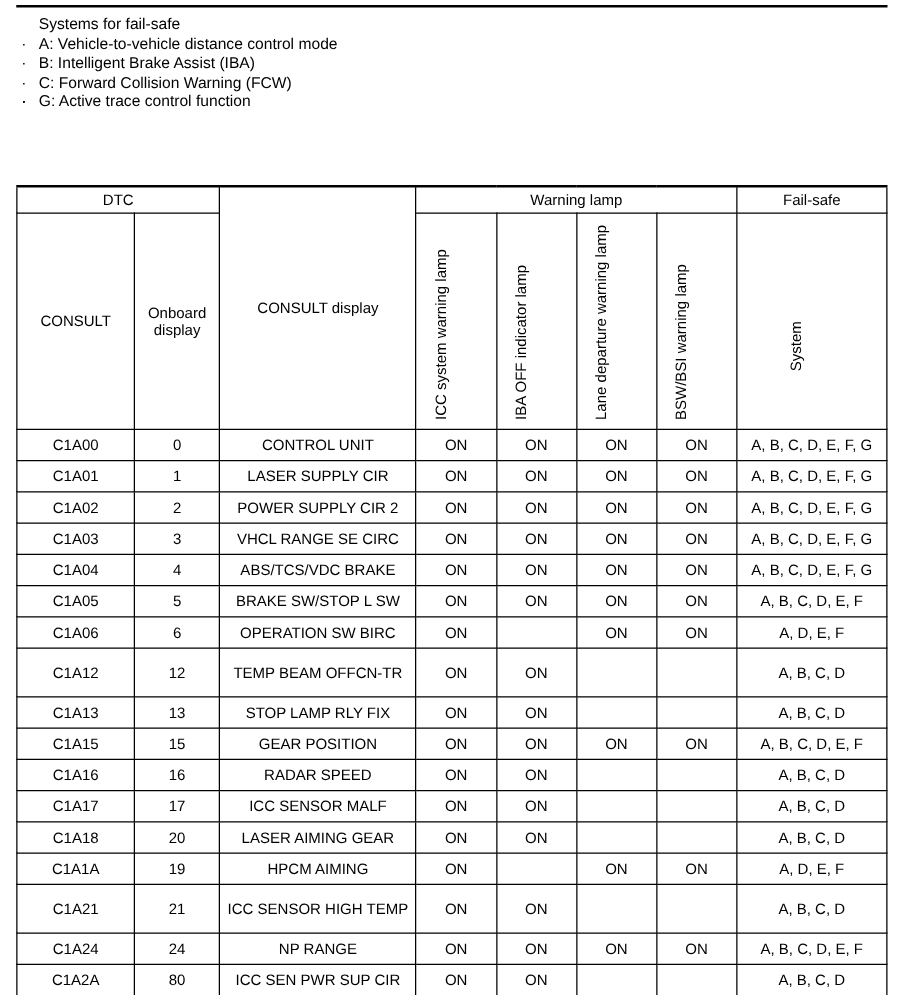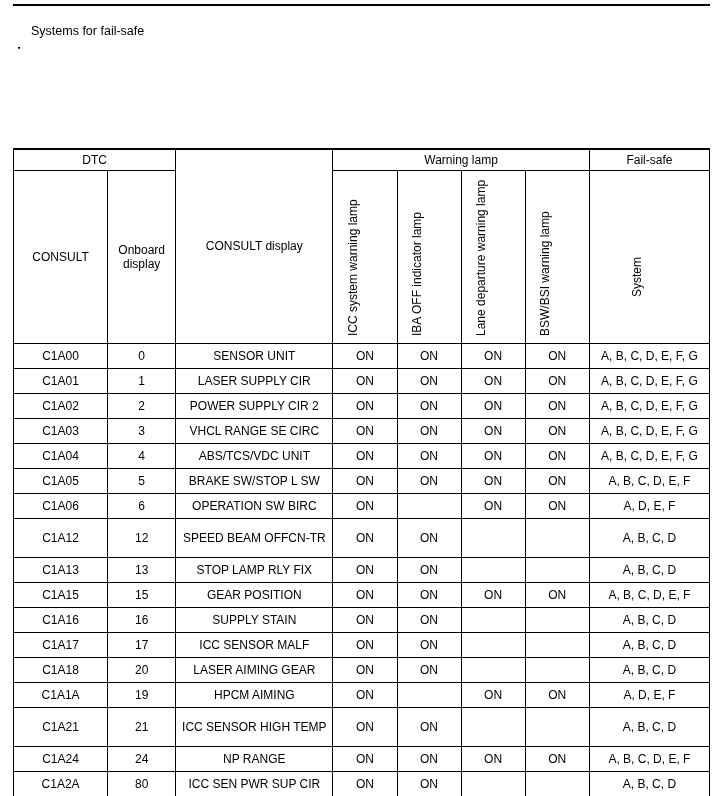--- a/index.html
+++ b/index.html
@@ -31,21 +31,20 @@
     position: absolute;
     left: 13px;
     top: 12px;
     width: 697px;
   }
   .legend-title {
     font-size: 12.5px;
     line-height: 15.5px;
     padding-left: 18px;
     white-space: nowrap;
-    margin-top: 12px;
   }
   .legend-list {
     list-style: none;
     margin: 0;
     padding: 0;
   }
   .legend-item {
     font-size: 12.5px;
     line-height: 15.5px;
     padding-left: 18px;
@@ -134,27 +133,27 @@
   col.c-system       { width: 120px; }
 </style>
 </head>
 <body>
 
 <div class="top-rule"></div>
 
 <div class="legend">
   <div class="legend-title">Systems for fail-safe</div>
   <ul class="legend-list">
+      <li class="legend-item"><span class="bullet">·</span><span>A: Vehicle-to-vehicle distance control mode</span></li>
+      <li class="legend-item"><span class="bullet">·</span><span>B: Intelligent Brake Assist (IBA)</span></li>
+      <li class="legend-item"><span class="bullet">·</span><span>C: Forward Collision Warning (FCW)</span></li>
       <li class="legend-item"><span class="bullet">·</span></li>
       <li class="legend-item"><span class="bullet">·</span></li>
       <li class="legend-item"><span class="bullet">·</span></li>
-      <li class="legend-item"><span class="bullet">·</span></li>
-      <li class="legend-item"><span class="bullet">·</span></li>
-      <li class="legend-item"><span class="bullet">·</span></li>
-      <li class="legend-item"><span class="bullet">·</span></li>
+      <li class="legend-item"><span class="bullet">·</span><span>G: Active trace control function</span></li>
     </ul>
 </div>
 
 <table class="dtc-table">
   <colgroup>
     <col class="c-consult">
     <col class="c-onboard">
     <col class="c-display">
     <col class="c-lamp">
     <col class="c-lamp">
@@ -186,21 +185,21 @@
       </th>
       <th class="hdr-rot-cell">
         <span class="rot-label sys">System</span>
       </th>
     </tr>
   </thead>
   <tbody id="table-body">
       <tr class="row-1">
         <td>C1A00</td>
         <td>0</td>
-        <td>SENSOR UNIT</td>
+        <td>CONTROL UNIT</td>
         <td>ON</td>
         <td>ON</td>
         <td>ON</td>
         <td>ON</td>
         <td class="cell-sys">A, B, C, D, E, F, G</td>
       </tr>
       <tr class="row-1">
         <td>C1A01</td>
         <td>1</td>
         <td>LASER SUPPLY CIR</td>
@@ -226,21 +225,21 @@
         <td>VHCL RANGE SE CIRC</td>
         <td>ON</td>
         <td>ON</td>
         <td>ON</td>
         <td>ON</td>
         <td class="cell-sys">A, B, C, D, E, F, G</td>
       </tr>
       <tr class="row-1">
         <td>C1A04</td>
         <td>4</td>
-        <td>ABS/TCS/VDC UNIT</td>
+        <td>ABS/TCS/VDC BRAKE</td>
         <td>ON</td>
         <td>ON</td>
         <td>ON</td>
         <td>ON</td>
         <td class="cell-sys">A, B, C, D, E, F, G</td>
       </tr>
       <tr class="row-1">
         <td>C1A05</td>
         <td>5</td>
         <td>BRAKE SW/STOP L SW</td>
@@ -256,21 +255,21 @@
         <td>OPERATION SW BIRC</td>
         <td>ON</td>
         <td></td>
         <td>ON</td>
         <td>ON</td>
         <td class="cell-sys">A, D, E, F</td>
       </tr>
       <tr class="row-2">
         <td>C1A12</td>
         <td>12</td>
-        <td>SPEED BEAM OFFCN-TR</td>
+        <td>TEMP BEAM OFFCN-TR</td>
         <td>ON</td>
         <td>ON</td>
         <td></td>
         <td></td>
         <td class="cell-sys">A, B, C, D</td>
       </tr>
       <tr class="row-1">
         <td>C1A13</td>
         <td>13</td>
         <td>STOP LAMP RLY FIX</td>
@@ -286,21 +285,21 @@
         <td>GEAR POSITION</td>
         <td>ON</td>
         <td>ON</td>
         <td>ON</td>
         <td>ON</td>
         <td class="cell-sys">A, B, C, D, E, F</td>
       </tr>
       <tr class="row-1">
         <td>C1A16</td>
         <td>16</td>
-        <td>SUPPLY STAIN</td>
+        <td>RADAR SPEED</td>
         <td>ON</td>
         <td>ON</td>
         <td></td>
         <td></td>
         <td class="cell-sys">A, B, C, D</td>
       </tr>
       <tr class="row-1">
         <td>C1A17</td>
         <td>17</td>
         <td>ICC SENSOR MALF</td>

